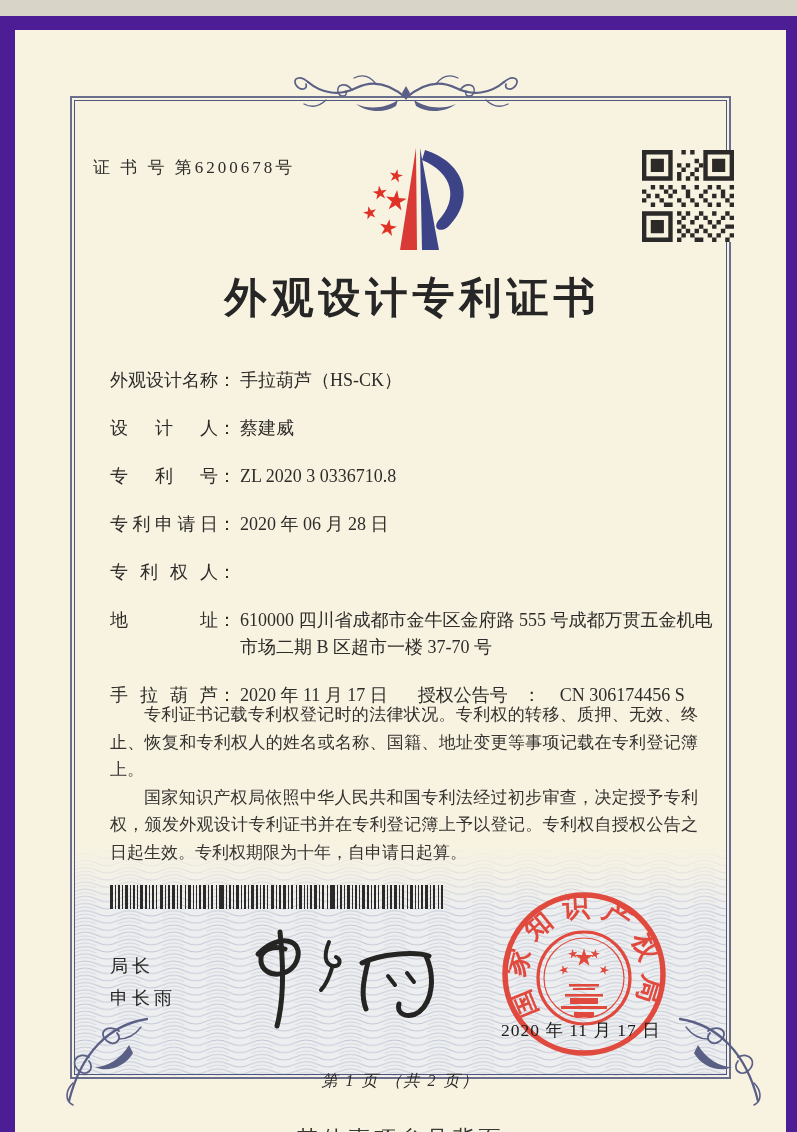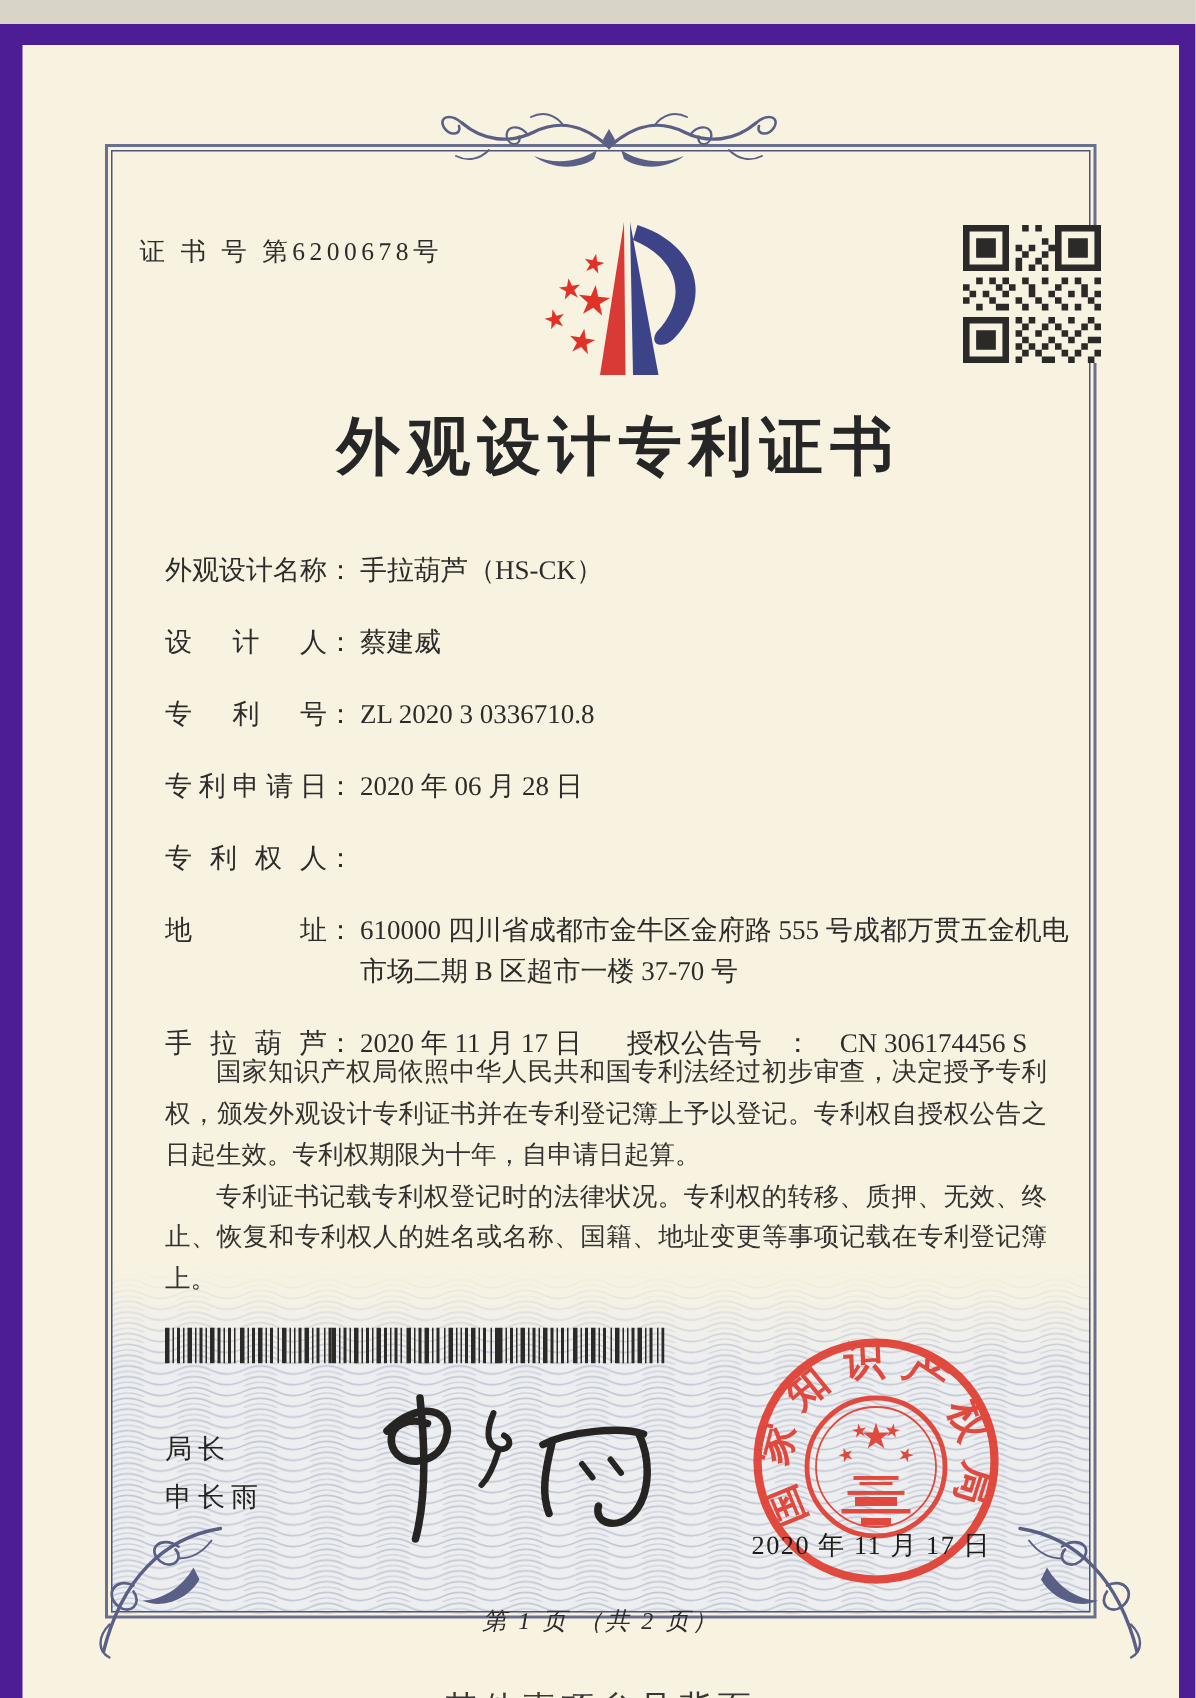--- a/index.html
+++ b/index.html
@@ -172,22 +172,22 @@
         <span class="fvalue">2020 年 11 月 17 日</span>
         <span class="pair2">
           <span class="flabel2">授权公告号</span>
             <span class="fcolon">：</span>
           <span class="fvalue">CN 306174456 S</span>
         </span>
       </div>
     </div>
 
     <div class="abs paras">
+      <p>专利证书记载专利权登记时的法律状况。专利权的转移、质押、无效、终止、恢复和专利权人的姓名或名称、国籍、地址变更等事项记载在专利登记簿上。</p>
       <p>国家知识产权局依照中华人民共和国专利法经过初步审查，决定授予专利权，颁发外观设计专利证书并在专利登记簿上予以登记。专利权自授权公告之日起生效。专利权期限为十年，自申请日起算。</p>
-      <p>专利证书记载专利权登记时的法律状况。专利权的转移、质押、无效、终止、恢复和专利权人的姓名或名称、国籍、地址变更等事项记载在专利登记簿上。</p>
     </div>
 
     <svg class="abs" style="left:95px;top:855px;" width="333" height="24" viewBox="0 0 333 24">
       <g fill="#2b2a28">
         <path id="bars" d="M0 0h3v24h-3zM5 0h1v24h-1zM8 0h2v24h-2zM12 0h1v24h-1zM15 0h3v24h-3zM20 0h1v24h-1zM23 0h2v24h-2zM27 0h1v24h-1zM30 0h3v24h-3zM35 0h2v24h-2zM39 0h1v24h-1zM42 0h2v24h-2zM46 0h1v24h-1zM50 0h3v24h-3zM55 0h1v24h-1zM58 0h2v24h-2zM62 0h3v24h-3zM67 0h1v24h-1zM70 0h2v24h-2zM75 0h1v24h-1zM78 0h3v24h-3zM83 0h1v24h-1zM86 0h1v24h-1zM89 0h2v24h-2zM93 0h3v24h-3zM98 0h1v24h-1zM101 0h2v24h-2zM106 0h1v24h-1zM109 0h2v24h-2z"></path>
         <use href="#bars" x="111"></use>
         <use href="#bars" x="222"></use>
       </g>
     </svg>
 

